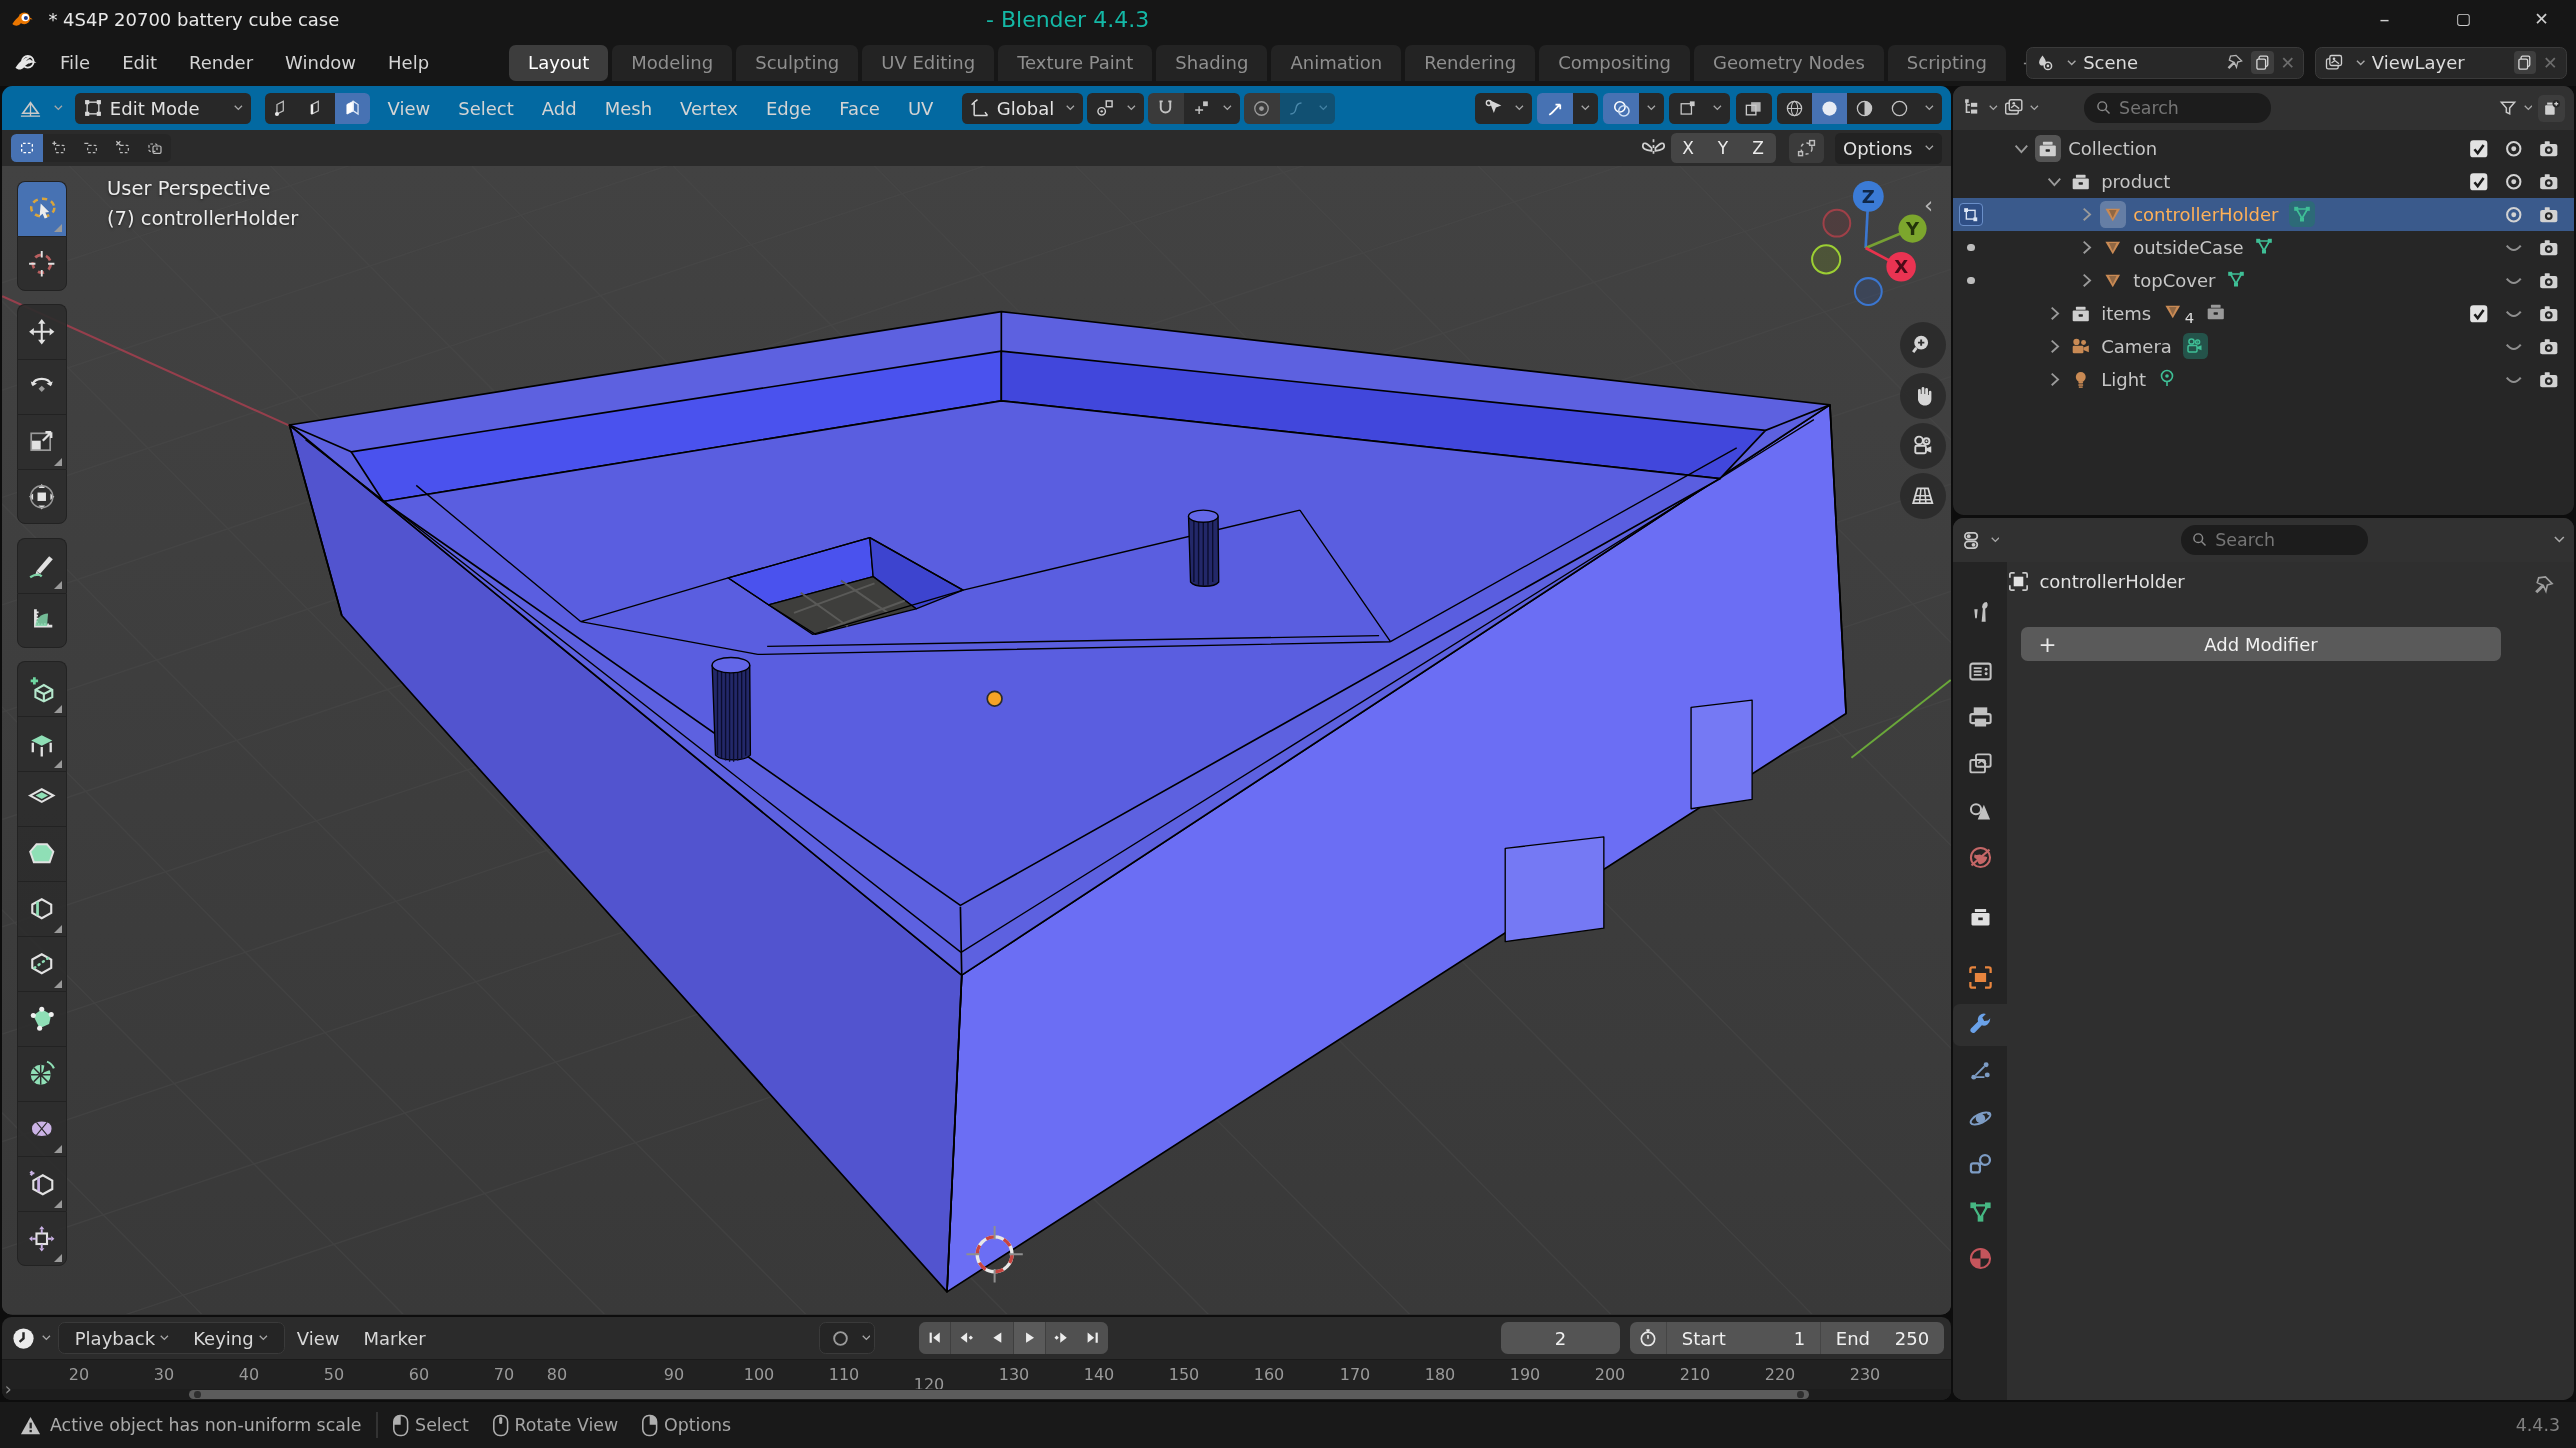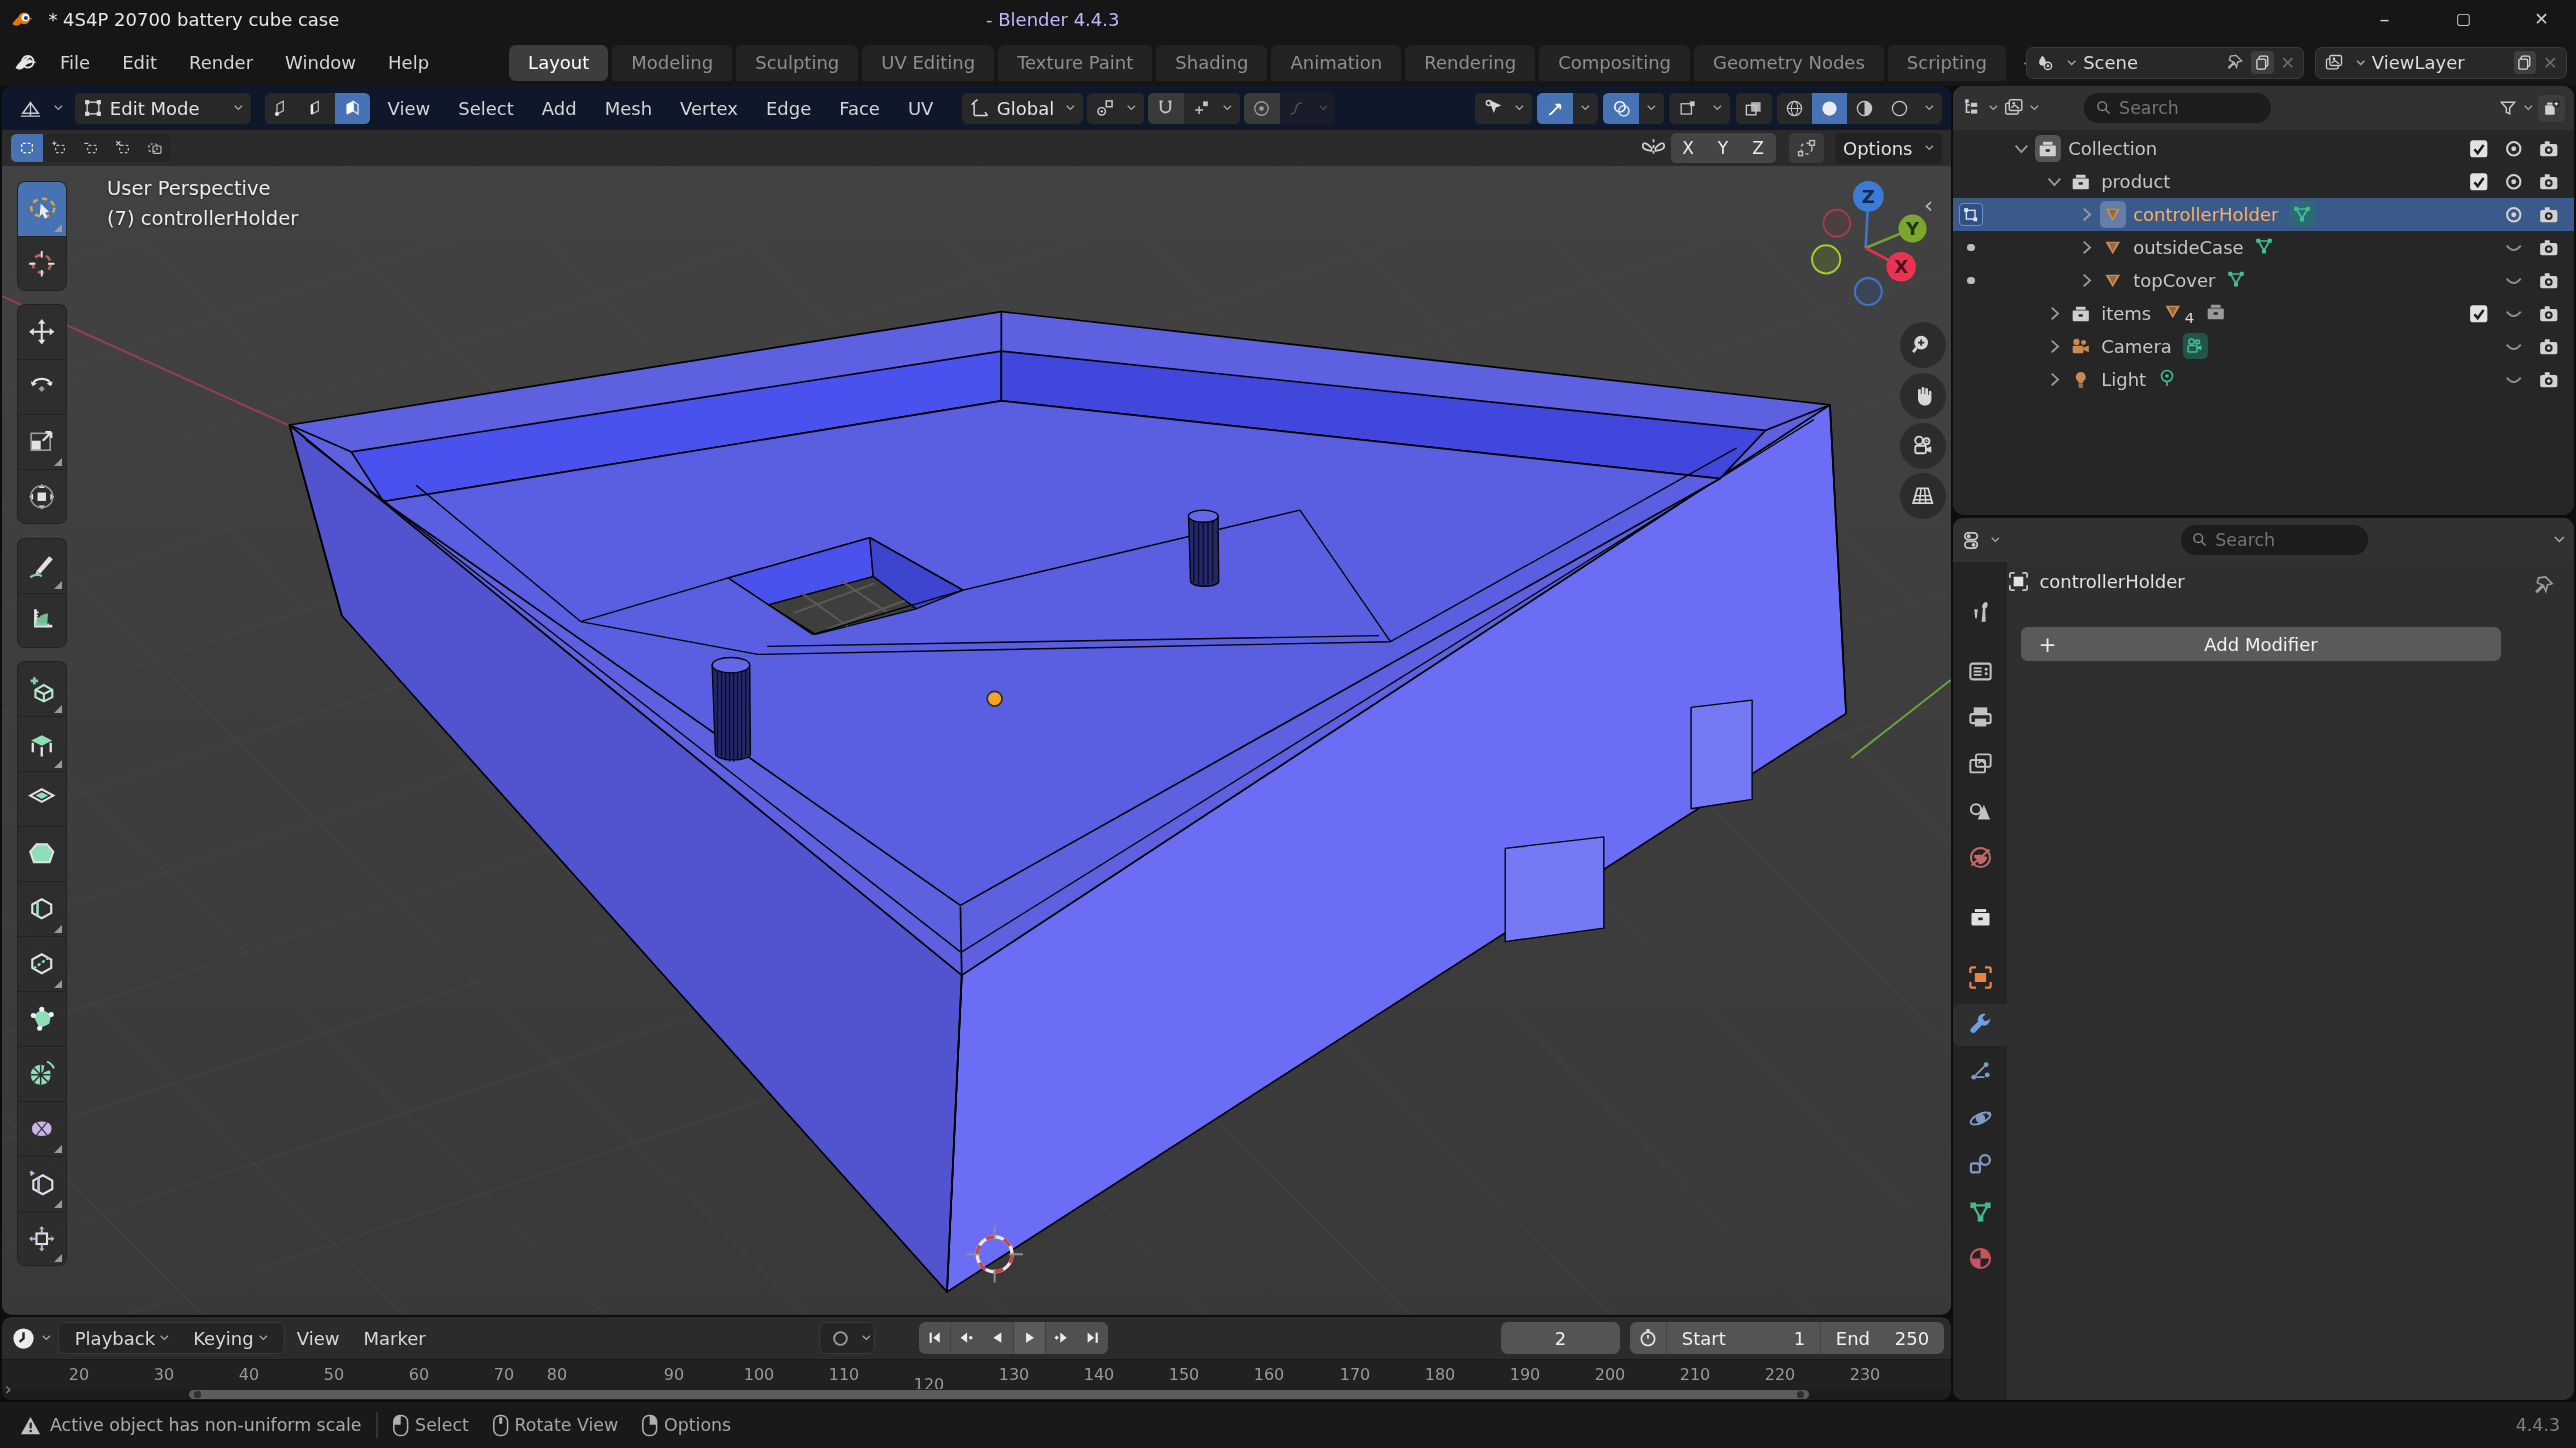--- a/index.html
+++ b/index.html
@@ -7,41 +7,41 @@
 #app{position:relative;width:2576px;height:1449px;background:#0d0d0d;overflow:hidden;
  font-family:"DejaVu Sans","Liberation Sans",sans-serif;color:#d6d6d6}
 .abs{position:absolute}
 svg{display:block}
 .ic{display:inline-flex;align-items:center;justify-content:center}
 .caret{display:inline-flex;margin-left:5.4px;color:#a8a8a8}
 
 
 #titlebar{position:absolute;left:0;top:0;width:2576px;height:39px;background:#161616;display:flex;align-items:center}
 #titlebar .title{font-size:18px;color:#e8e8e8;margin-left:12px}
-#titlebar .title-center{position:absolute;left:986px;font-size:18px;color:#c4b5fd}
+#titlebar .title-center{position:absolute;left:986px;font-size:22px;color:#14b8a6}
 .winbtn{position:absolute;top:2.7px;width:47px;height:32px;display:flex;align-items:center;justify-content:center;color:#cfcfcf;font-size:20px}
 #menurow{position:absolute;left:0;top:39px;width:2576px;height:47px;background:#161616;display:flex;align-items:center}
 .menu-item{font-size:18px;color:#d4d4d4;padding:0 16px;height:35px;display:flex;align-items:center;border-radius:5.4px}
 #ws-tabs{display:flex;align-items:flex-end;gap:4px;margin-left:64px}
 .ws-tab{font-size:18px;color:#8f8f8f;background:#232323;height:36px;display:flex;align-items:center;padding:0 19px;border-radius:6.7px 6.7px 0 0}
 .ws-tab.active{background:#3d3d3d;color:#fff;border-radius:6.7px}
 .id-selector{position:absolute;height:32px;background:#282828;border:0.7px solid #3a3a3a;border-radius:6.7px;display:flex;align-items:center;padding:0 8px;gap:6.7px;font-size:18px;color:#dcdcdc}
 .dim{opacity:.38}
 
 
 .wbtn{background:#282828;border-radius:5.4px;height:31px;display:flex;align-items:center;padding:0 8px;gap:6.7px;font-size:18px;color:#e2e2e2}
 .joined{display:flex}
 .joined>*{border-radius:0}
 .joined>*:first-child{border-radius:5.4px 0 0 5.4px}
 .joined>*:last-child{border-radius:0 5.4px 5.4px 0}
 .blue{background:#4772b3!important}
 
 
 #vparea{position:absolute;left:2px;top:86px;width:1949px;height:1229px;background:#313131;border-radius:10.7px;overflow:hidden}
-.vp-header{height:44px;background:#0f172a;display:flex;align-items:center;padding:0 9.4px;gap:4px}
+.vp-header{height:44px;background:#0369a1;display:flex;align-items:center;padding:0 9.4px;gap:4px}
 .vp-menus{display:flex}
 .vp-menus .menu-item{padding:0 14px;height:31px;font-size:18px}
 .vp-tools{height:36px;background:#2b2b2b;display:flex;align-items:center;padding:0 9.4px;position:relative}
 .pill{width:32px;height:28px;background:#262626;display:flex;align-items:center;justify-content:center;color:#bdbdbd}
 .minibtn{width:35px;height:29.5px;background:#454545;display:flex;align-items:center;justify-content:center;color:#ececec;font-size:17px}
 #canvas{position:relative;height:1148px;background:#3d3d3d}
 .overlay-text{position:absolute;left:105px;top:8px;font-size:19.5px;line-height:30px;color:#ececec;text-shadow:0 1.3px 2.7px rgba(0,0,0,.55)}
 
 
 #toolbar{position:absolute;left:14.8px;top:14.8px;display:flex;flex-direction:column;width:51px}

